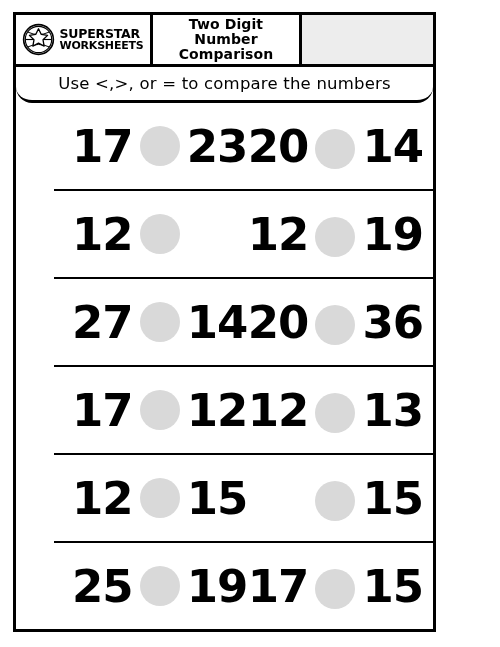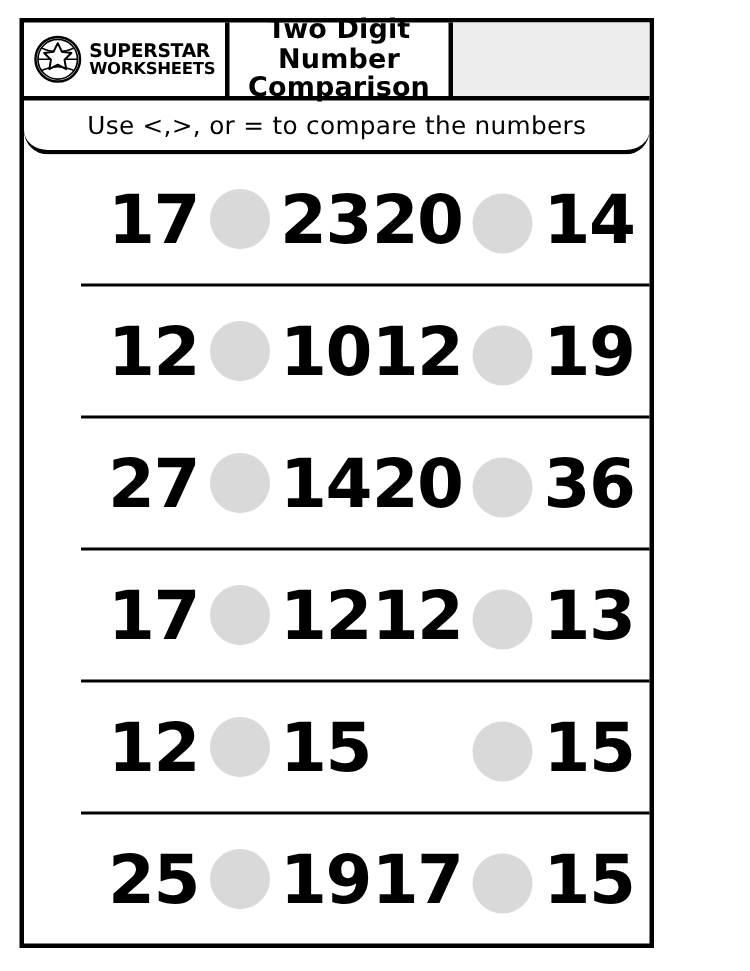--- a/index.html
+++ b/index.html
@@ -69,21 +69,21 @@
     border-right: 3px solid #000000;
     display: flex;
     align-items: center;
     justify-content: center;
     text-align: center;
     padding: 0 4px;
   }
 
   .title-text {
     font-family: "DejaVu Sans", "Liberation Sans", sans-serif;
-    font-size: 18px;
+    font-size: 14px;
     font-weight: bold;
     line-height: 1.08;
     color: #000000;
     letter-spacing: 0.1px;
   }
 
   .name-cell {
     width: 131px;
     flex: 0 0 131px;
     background: #ededed;
@@ -195,21 +195,20 @@
         <span class="num">20</span>
         <span class="answer-circle"></span>
         <span class="num">14</span>
       </div>
     </div>
 
     <div class="prow">
       <div class="problem left">
         <span class="num">12</span>
         <span class="answer-circle"></span>
-        <span class="num">10</span>
       </div>
       <div class="problem right">
         <span class="num">12</span>
         <span class="answer-circle"></span>
         <span class="num">19</span>
       </div>
     </div>
 
     <div class="prow">
       <div class="problem left">

